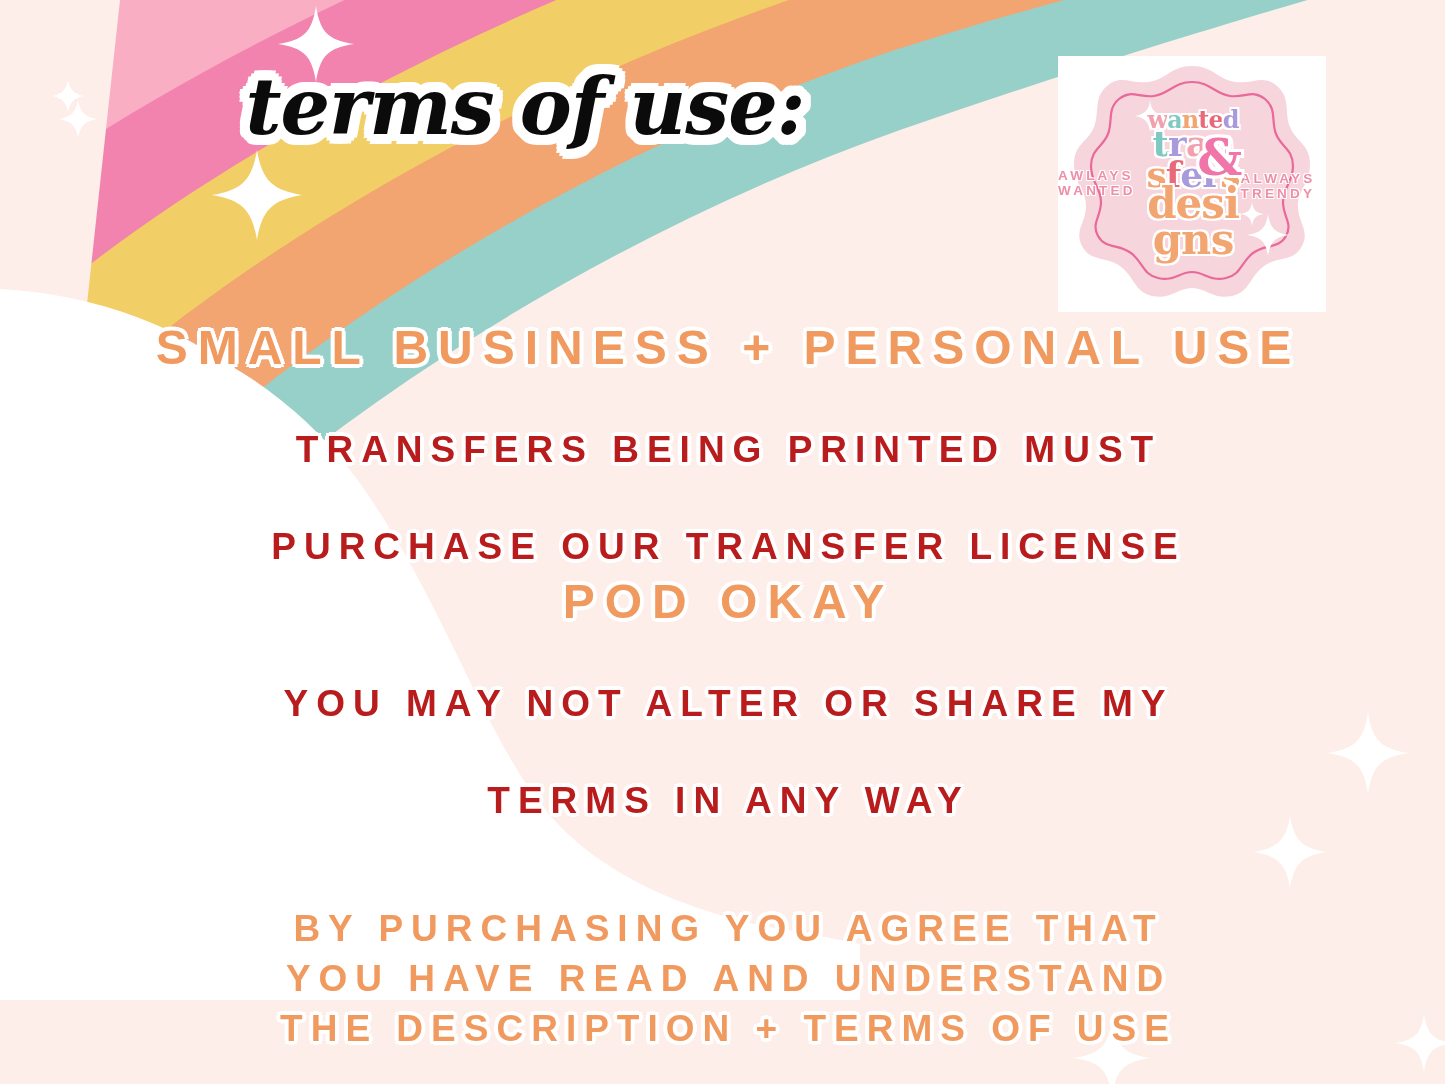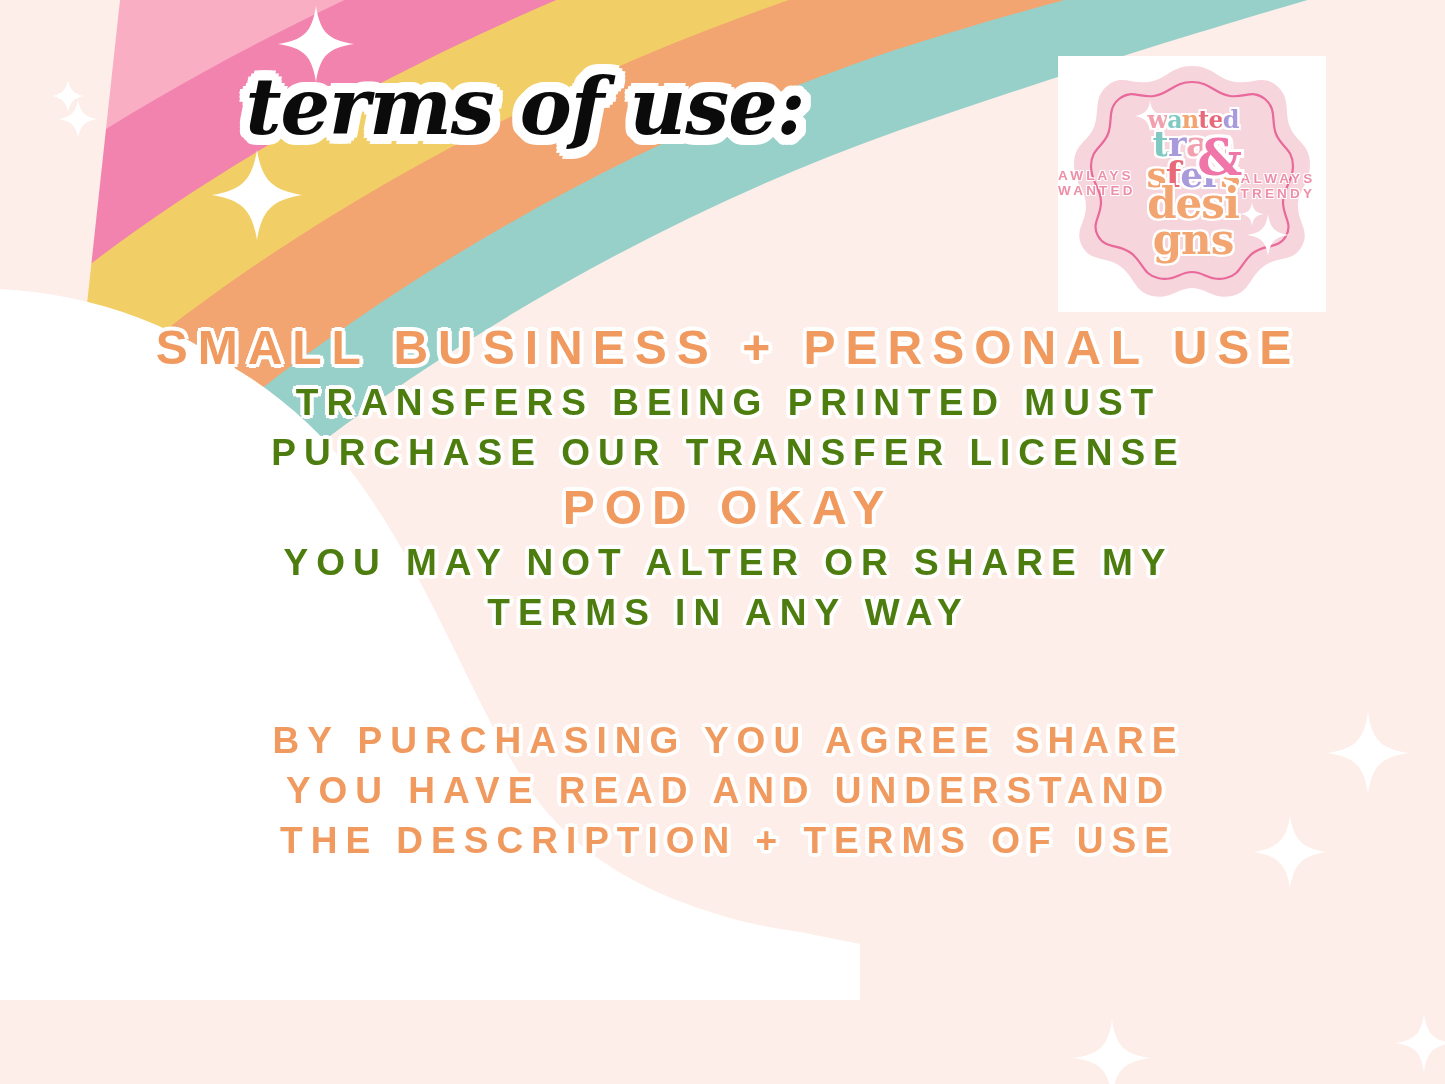--- a/index.html
+++ b/index.html
@@ -96,24 +96,25 @@
     white-space:nowrap;
     padding-left:12px;
   }
   .orange{
     color:#F09A5F;
     text-shadow:
       4px 0 0 #fff,-4px 0 0 #fff,0 4px 0 #fff,0 -4px 0 #fff,
       3px 3px 0 #fff,-3px 3px 0 #fff,3px -3px 0 #fff,-3px -3px 0 #fff;
   }
   .pink{
-    color:#4d7c0f;
+    color:#b91c1c;
     text-shadow:
       4px 0 0 #fff,-4px 0 0 #fff,0 4px 0 #fff,0 -4px 0 #fff,
       3px 3px 0 #fff,-3px 3px 0 #fff,3px -3px 0 #fff,-3px -3px 0 #fff;
+    margin-top: 47px;
   }
   .big{font-size:48px;letter-spacing:10px;line-height:60px;}
   .mid{font-size:37px;letter-spacing:8px;line-height:50px;}
   .spacer{display:block;height:78px;}
   .bottom-block{margin-top:0;}
 </style>
 </head>
 <body>
 
 <div id="stage">
@@ -207,19 +208,19 @@
     <div id="terms-lines">
         <span class="ln orange big">SMALL BUSINESS + PERSONAL USE</span>
         <span class="ln pink mid">TRANSFERS BEING PRINTED MUST</span>
         <span class="ln pink mid">PURCHASE OUR TRANSFER LICENSE</span>
         <span class="ln orange big">POD OKAY</span>
         <span class="ln pink mid">YOU MAY NOT ALTER OR SHARE MY</span>
         <span class="ln pink mid">TERMS IN ANY WAY</span>
       </div>
     <span class="spacer"></span>
     <div id="agreement-lines" class="bottom-block">
-        <span class="ln orange mid">BY PURCHASING YOU AGREE SHARE</span>
+        <span class="ln orange mid">BY PURCHASING YOU AGREE THAT</span>
         <span class="ln orange mid">YOU HAVE READ AND UNDERSTAND</span>
         <span class="ln orange mid">THE DESCRIPTION + TERMS OF USE</span>
       </div>
   </div>
 
 </div>
 
 </body></html>

